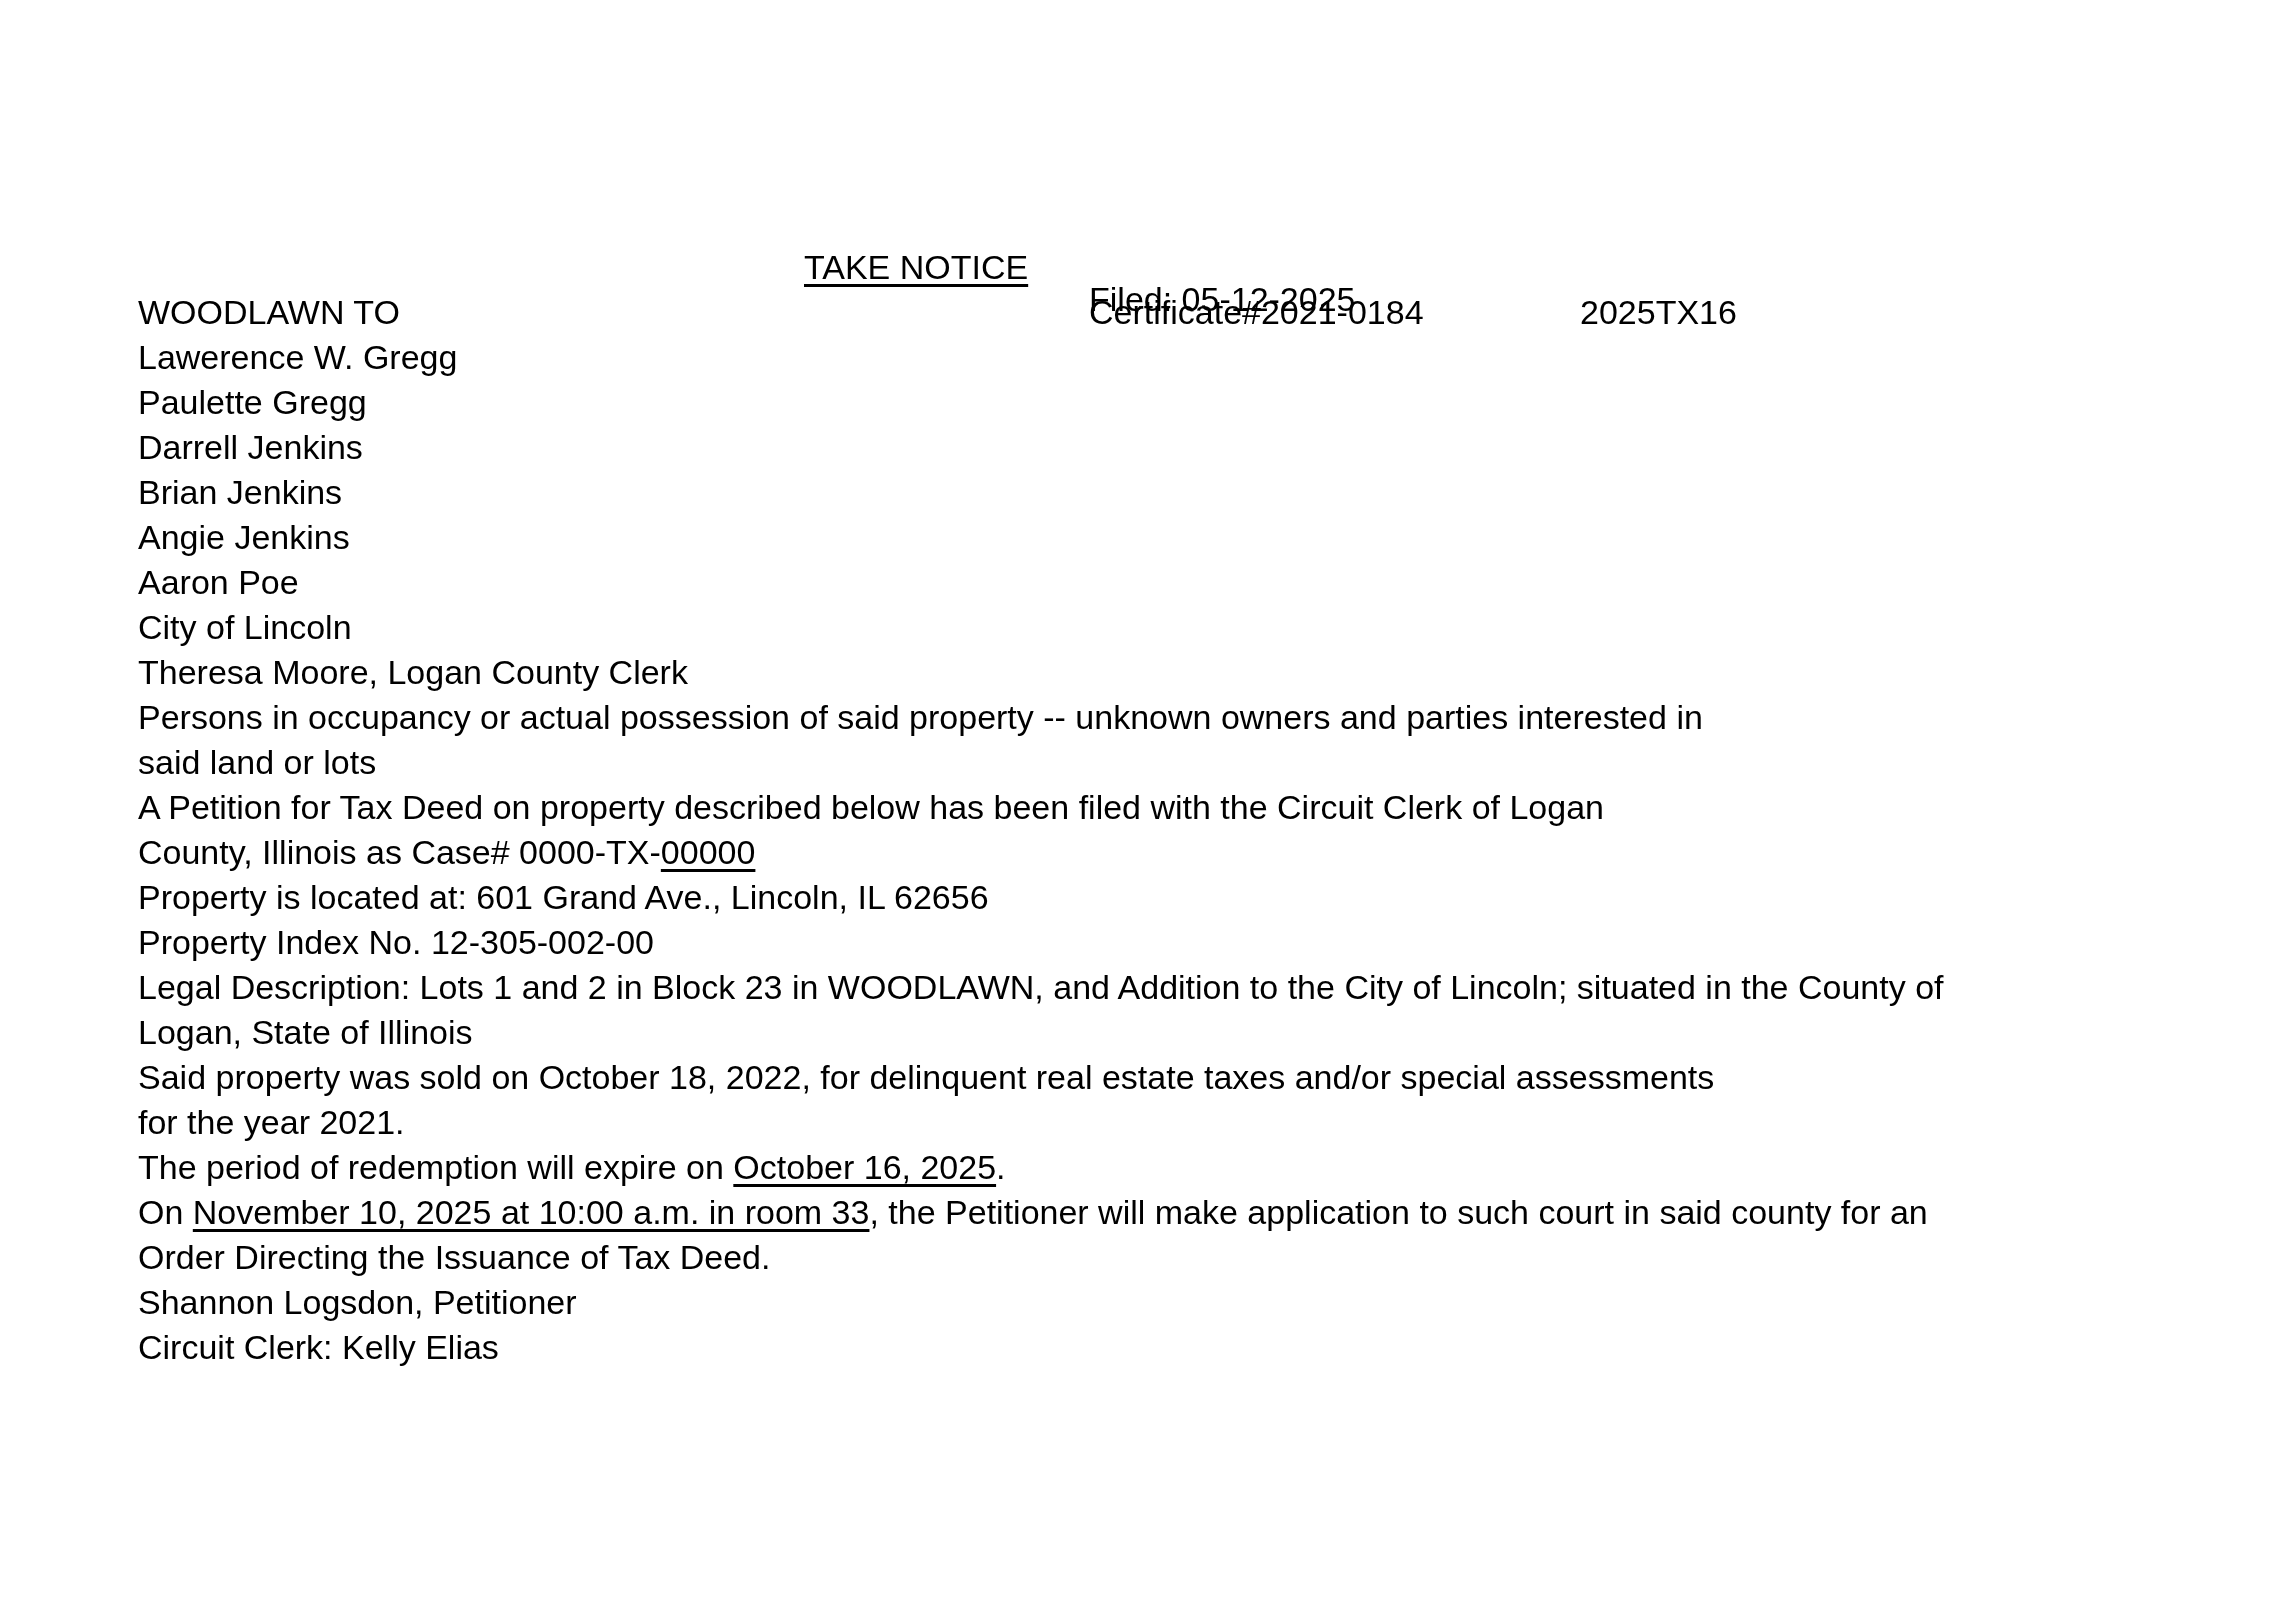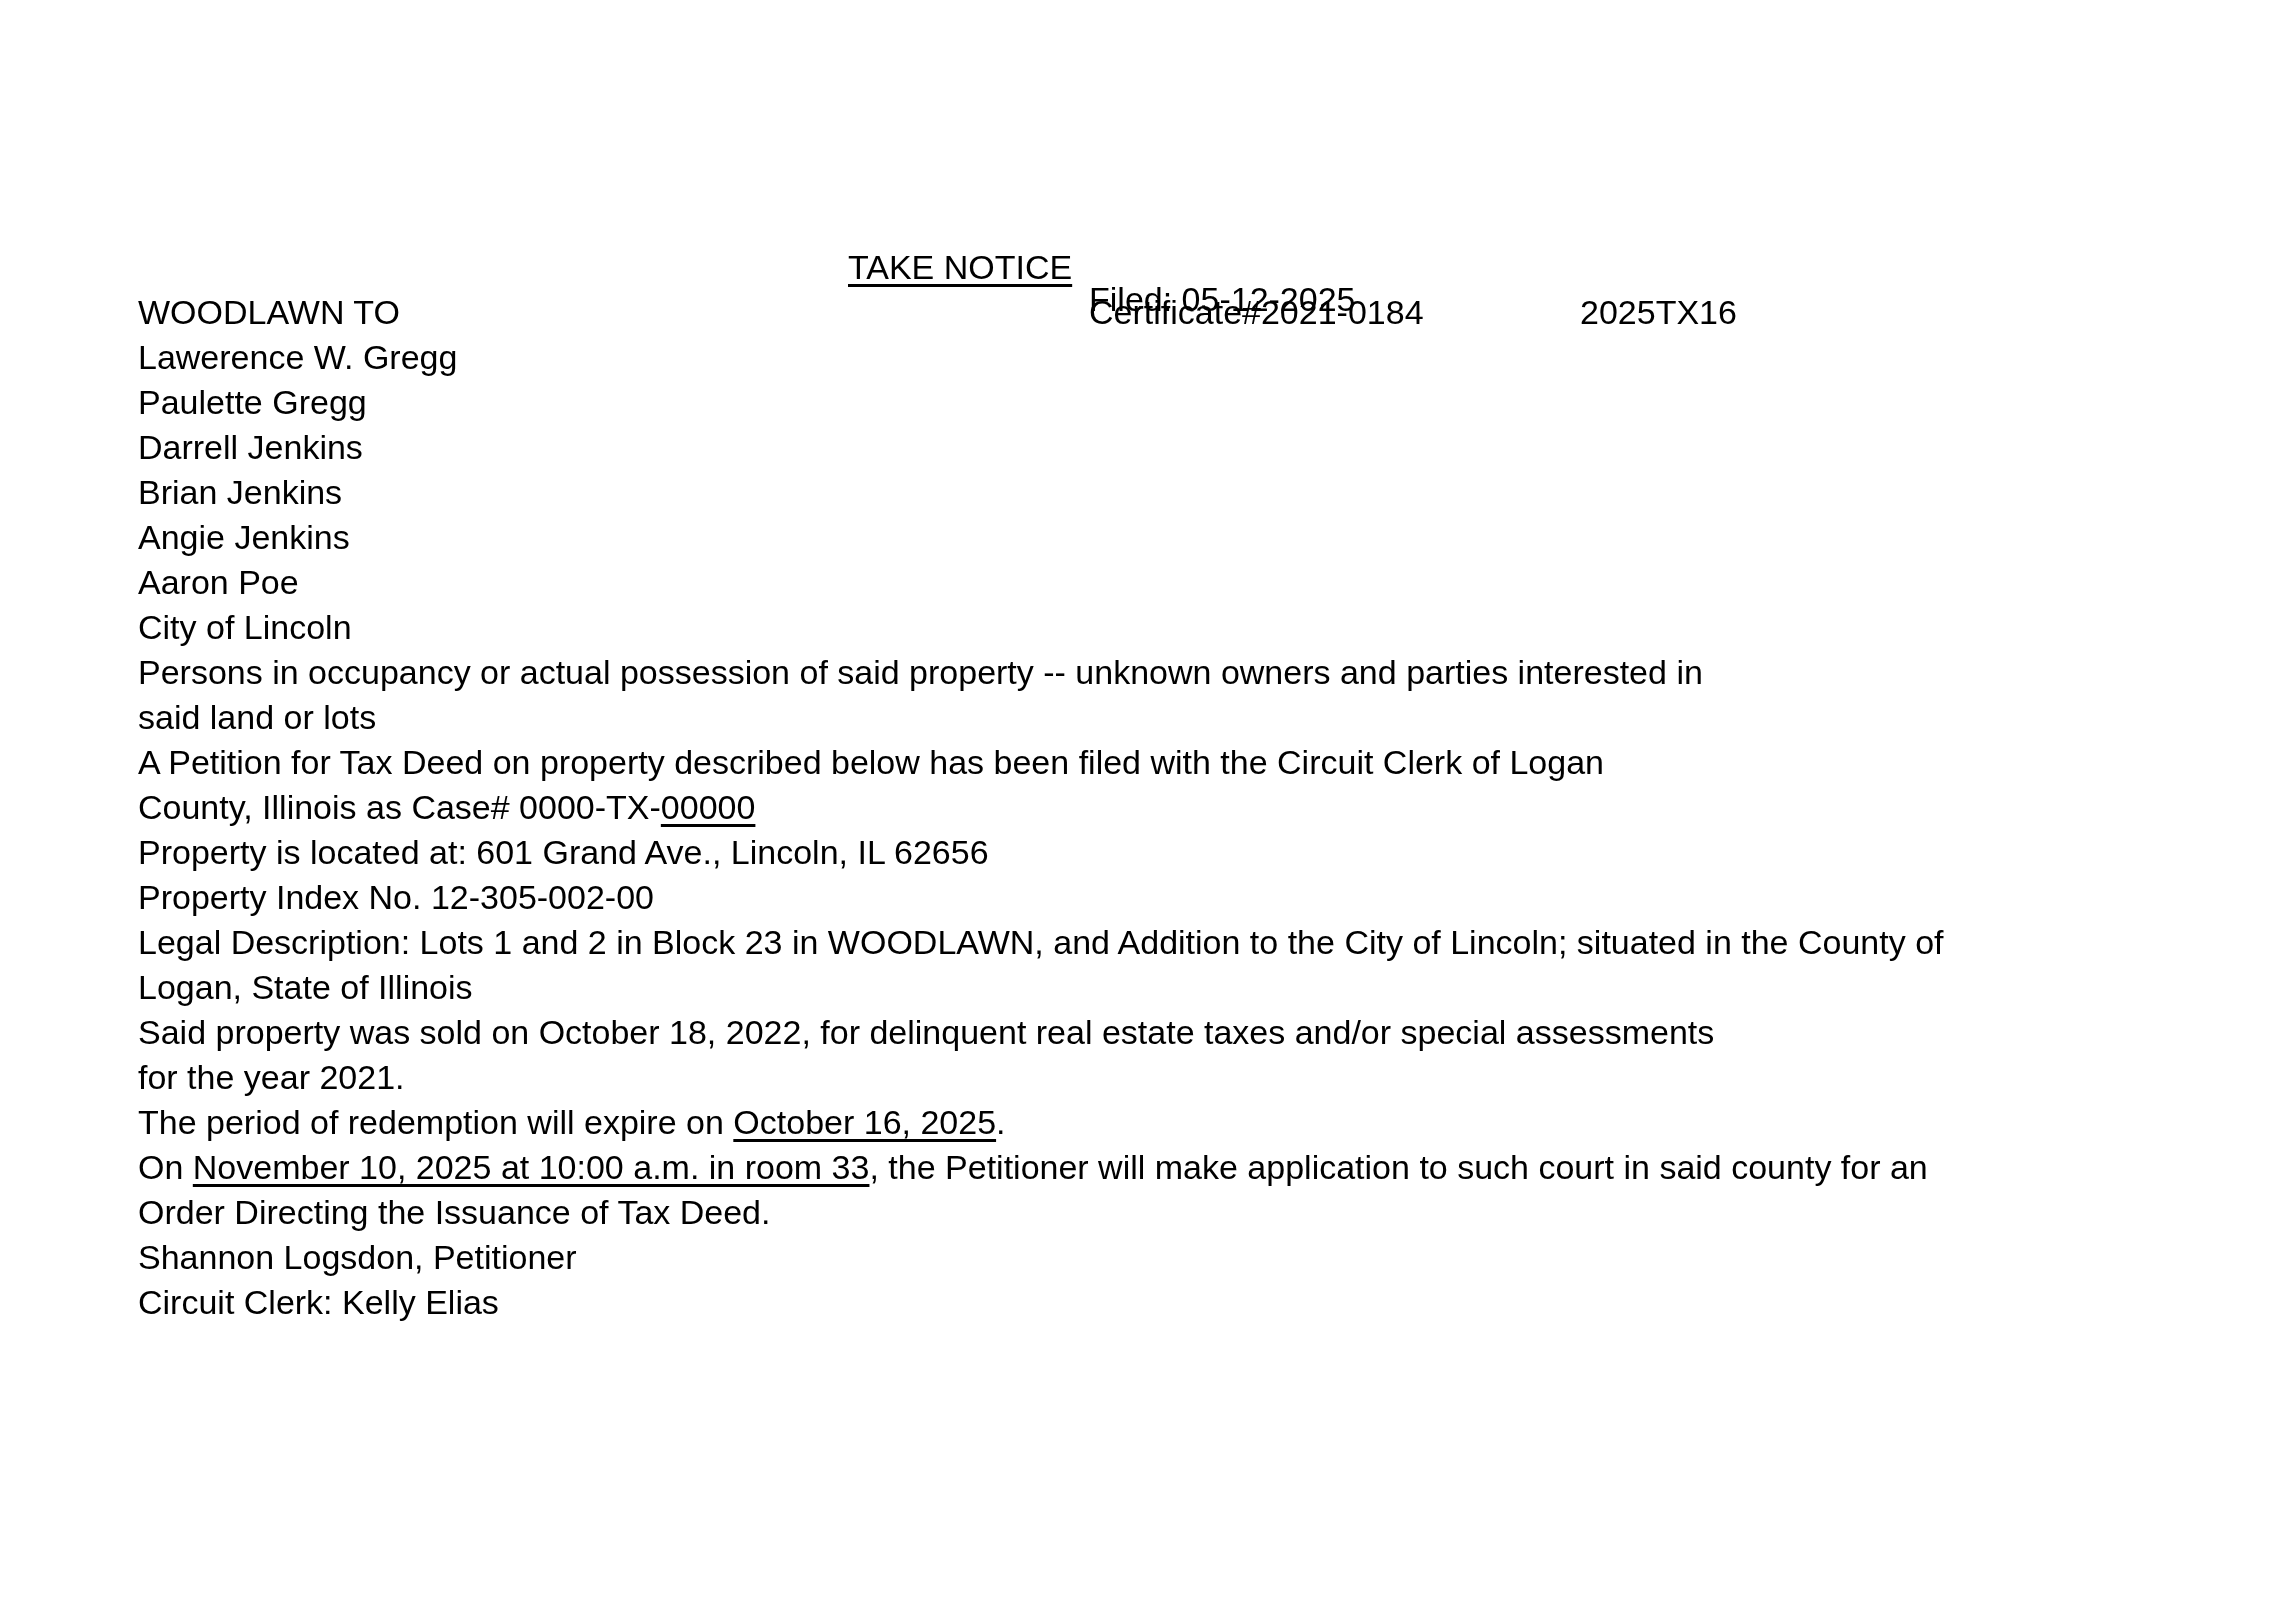--- a/index.html
+++ b/index.html
@@ -40,21 +40,21 @@
   .u {
     text-decoration: underline;
     text-decoration-thickness: 2.7px;
     text-underline-offset: 4.5px;
   }
   .abs {
     position: absolute;
     top: 0;
     white-space: pre;
   }
-  .pos-title { left: 666px; margin-left: 44px; }
+  .pos-title { left: 666px; }
   .pos-filed { left: 951px; margin-top: 32px; }
   .pos-notices { left: 0; }
   .pos-cert { left: 951px; }
   .pos-case { left: 1442px; }
 </style>
 </head>
 <body>
 
 <div class="doc-page">
   <div class="doc-content">
@@ -71,20 +71,21 @@
     </div>
 
     <div>
         <div class="line"><span>Lawerence W. Gregg</span></div>
         <div class="line"><span>Paulette Gregg</span></div>
         <div class="line"><span>Darrell Jenkins</span></div>
         <div class="line"><span>Brian Jenkins</span></div>
         <div class="line"><span>Angie Jenkins</span></div>
         <div class="line"><span>Aaron Poe</span></div>
         <div class="line"><span>City of Lincoln</span></div>
+        <div class="line"><span>Theresa Moore, Logan County Clerk</span></div>
         <div class="line"><span>Persons in occupancy or actual possession of said property -- unknown owners and parties interested in</span></div>
         <div class="line"><span>said land or lots</span></div>
         <div class="line"><span>A Petition for Tax Deed on property described below has been filed with the Circuit Clerk of Logan</span></div>
         <div class="line"><span>County, Illinois as Case# 0000-TX-</span><span class="u">00000</span></div>
         <div class="line"><span>Property is located at: 601 Grand Ave., Lincoln, IL 62656</span></div>
         <div class="line"><span>Property Index No. 12-305-002-00</span></div>
         <div class="line"><span>Legal Description: Lots 1 and 2 in Block 23 in WOODLAWN, and Addition to the City of Lincoln; situated in the County of</span></div>
         <div class="line"><span>Logan, State of Illinois</span></div>
         <div class="line"><span>Said property was sold on October 18, 2022, for delinquent real estate taxes and/or special assessments</span></div>
         <div class="line"><span>for the year 2021.</span></div>

